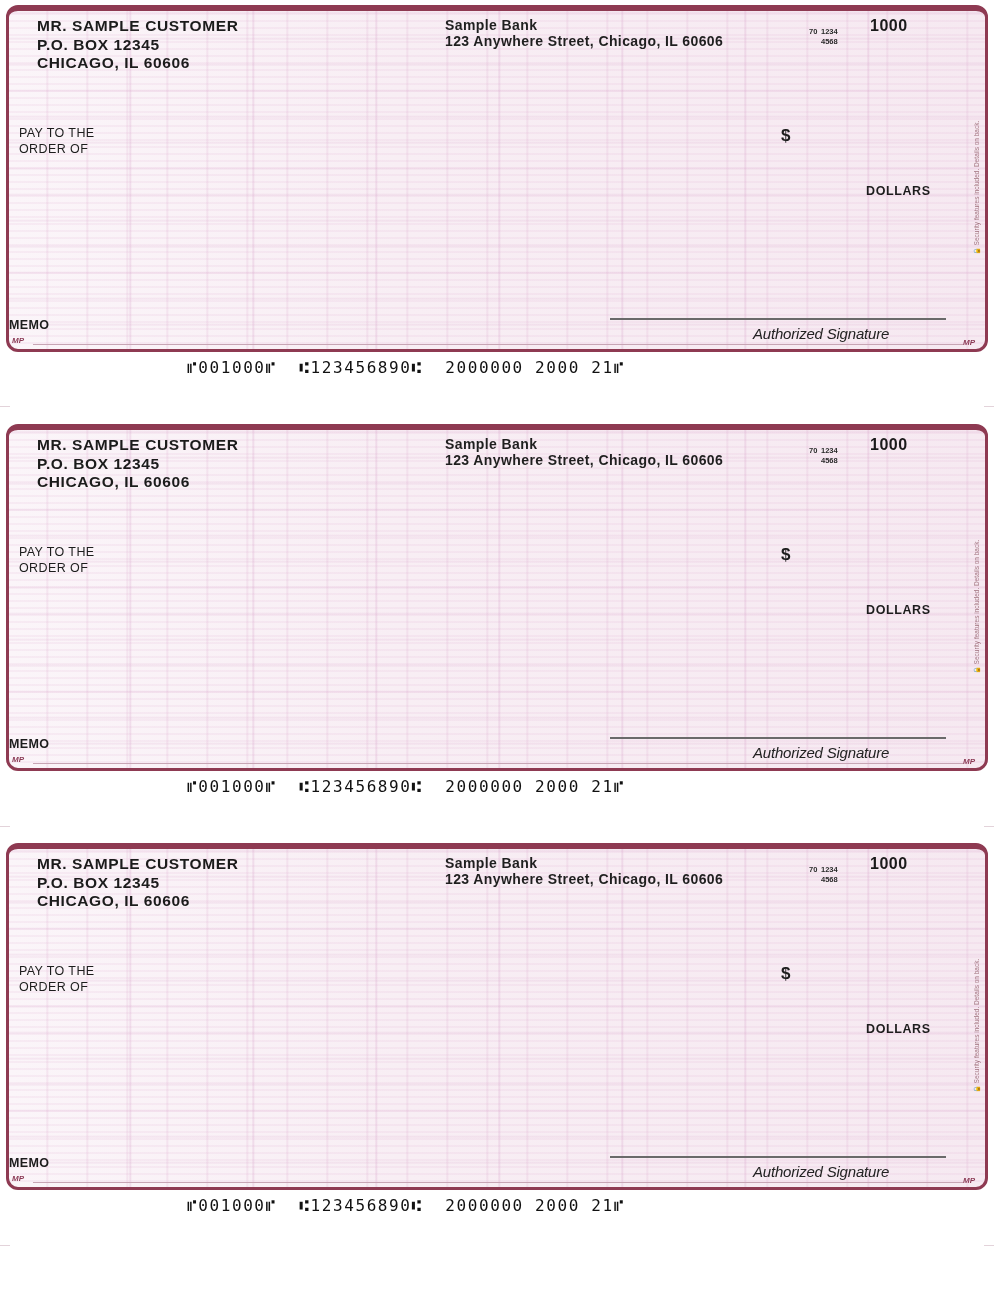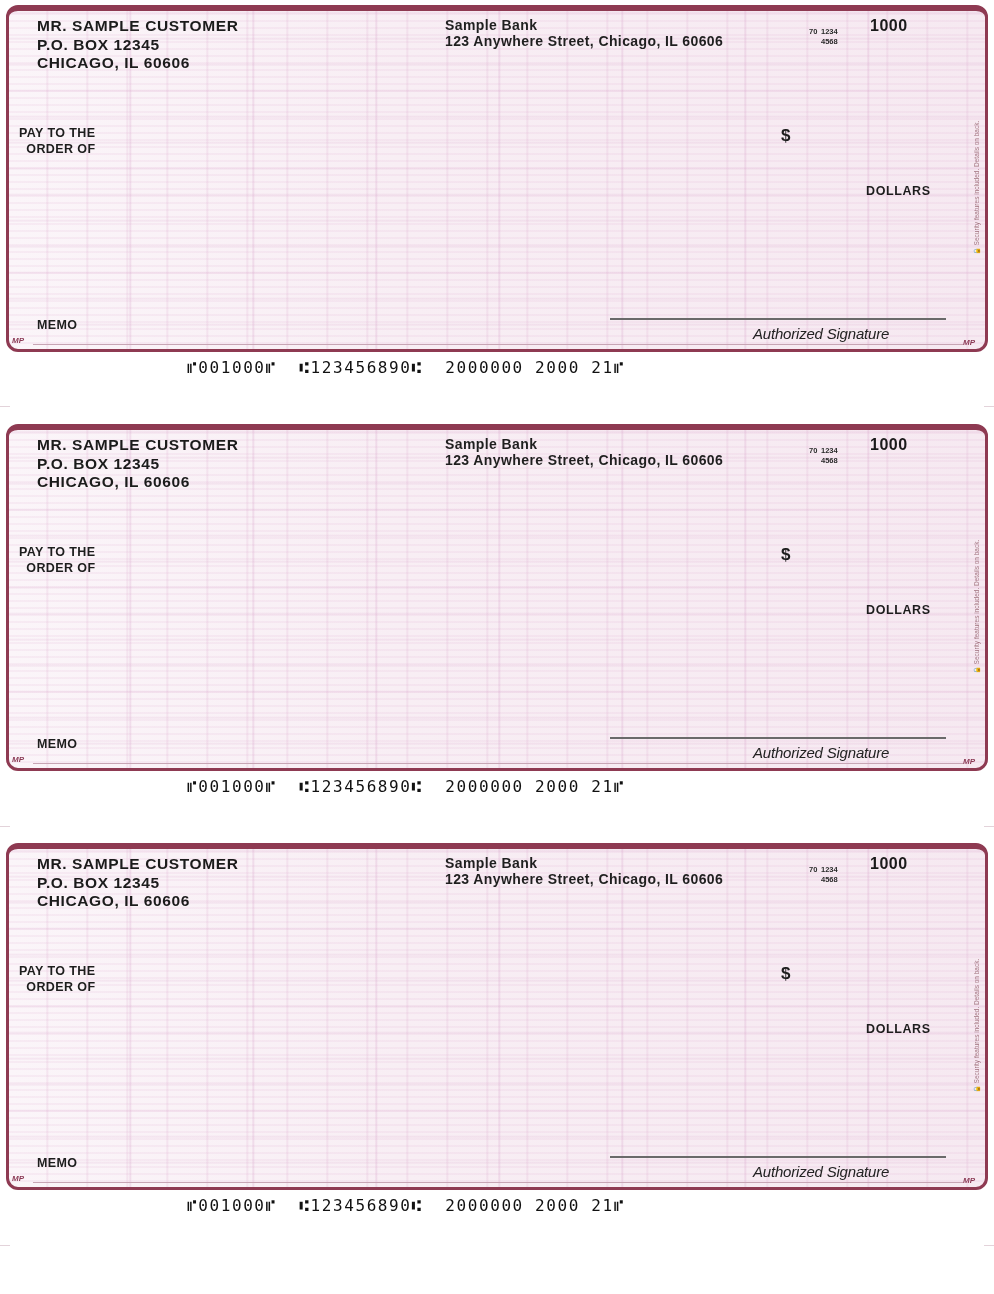--- a/index.html
+++ b/index.html
@@ -112,25 +112,24 @@
     font-size: 16px;
     font-weight: bold;
     color: #1a1a1a;
     letter-spacing: 0.5px;
   }
   .payto {
     position: absolute;
     left: 10px;
     top: 115px;
     font-size: 12.5px;
-    font-weight: bold;
+    font-weight: normal;
     line-height: 15.5px;
     color: #1d1d1d;
     letter-spacing: 0.4px;
-    text-align: right;
   }
   .dollar-sign {
     position: absolute;
     left: 772px;
     top: 115px;
     font-size: 17px;
     font-weight: bold;
     color: #1d1d1d;
   }
   .dollars {
@@ -154,21 +153,21 @@
     position: absolute;
     left: 50%;
     top: 50%;
     transform: translate(-50%, -50%) rotate(-90deg);
     white-space: nowrap;
     font-size: 6.5px;
     color: #a1737f;
   }
   .memo {
     position: absolute;
-    left: 28px;
+    left: 0;
     top: 307px;
     font-size: 12.5px;
     font-weight: bold;
     color: #1d1d1d;
     letter-spacing: 0.4px;
   }
   .mp-left, .mp-right {
     position: absolute;
     font-size: 8px;
     font-weight: bold;

